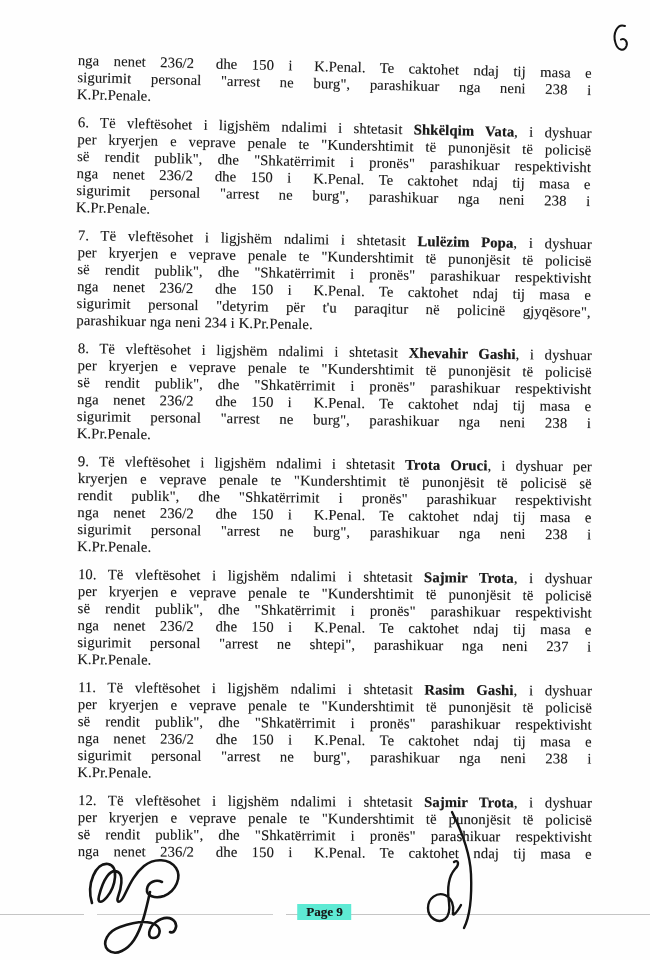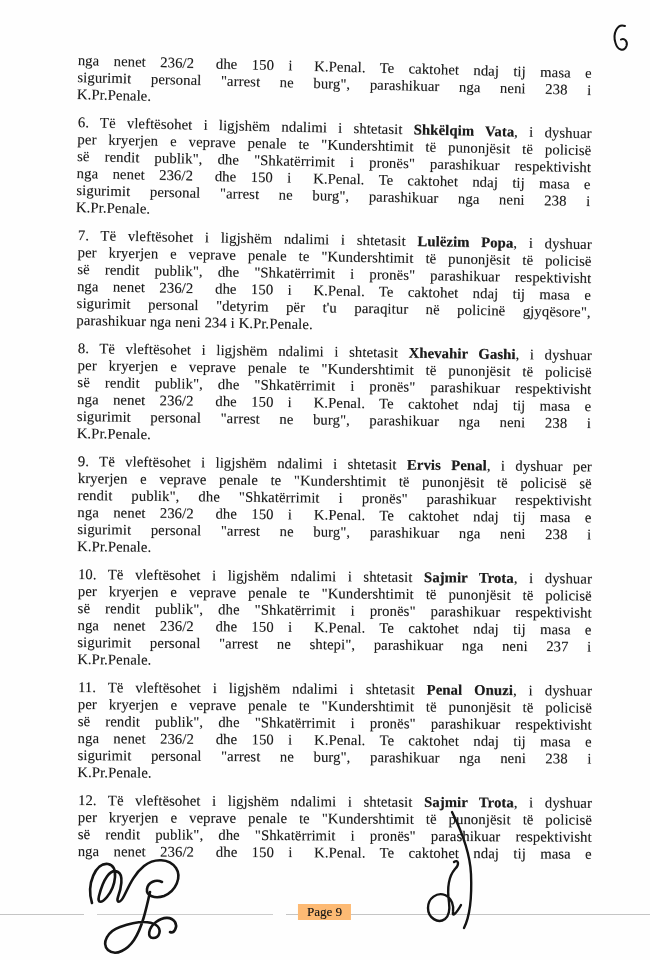--- a/index.html
+++ b/index.html
@@ -31,23 +31,23 @@
   .bold{font-weight:700;text-shadow:0.3px 0.3px 0 rgba(0,0,0,0.5);}
   .footer-rule{
     position:absolute;left:0;top:914px;width:650px;height:1px;
     background:linear-gradient(90deg,
       rgba(190,190,190,.9) 0 13%, rgba(190,190,190,0) 13% 15%,
       rgba(196,196,196,.85) 15% 42%, rgba(196,196,196,0) 42% 44%,
       rgba(190,190,190,.9) 44% 100%);
   }
   .page-num{
     position:absolute;left:50%;top:904px;transform:translateX(-51%);
-    background:#fdba74;
+    background:#5eead4;
     padding:0 9px;
-    font-weight:400;font-size:13px;color:#181818;
+    font-weight:700;font-size:13px;color:#181818;
     text-shadow:0.25px 0.25px 0 rgba(0,0,0,0.4);
   }
   svg.mark{position:absolute;overflow:visible;}
   svg.mark path{fill:none;stroke:#141414;stroke-linecap:round;stroke-linejoin:round;}
 </style>
 </head>
 <body>
 
 <div class="page">
 
@@ -79,37 +79,37 @@
       </div>
       <div class="paragraph" style="transform: rotate(0.8deg);">
         <div class="line"><span>8. Të vleftësohet i ligjshëm ndalimi i shtetasit </span><span class="bold">Xhevahir Gashi</span><span>, i dyshuar</span></div>
         <div class="line"><span>per kryerjen e veprave penale te "Kundershtimit të punonjësit të policisë</span></div>
         <div class="line"><span>së rendit publik", dhe "Shkatërrimit i pronës" parashikuar respektivisht</span></div>
         <div class="line"><span>nga nenet 236/2  dhe 150 i  K.Penal. Te caktohet ndaj tij masa e</span></div>
         <div class="line"><span>sigurimit personal "arrest ne burg", parashikuar nga neni 238 i</span></div>
         <div class="line flush"><span>K.Pr.Penale.</span></div>
       </div>
       <div class="paragraph" style="transform: rotate(0.6deg);">
-        <div class="line"><span>9. Të vleftësohet i ligjshëm ndalimi i shtetasit </span><span class="bold">Ervis Penal</span><span>, i dyshuar per</span></div>
+        <div class="line"><span>9. Të vleftësohet i ligjshëm ndalimi i shtetasit </span><span class="bold">Trota Oruci</span><span>, i dyshuar per</span></div>
         <div class="line"><span>kryerjen e veprave penale te "Kundershtimit të punonjësit të policisë së</span></div>
         <div class="line"><span>rendit publik", dhe "Shkatërrimit i pronës" parashikuar respektivisht</span></div>
         <div class="line"><span>nga nenet 236/2  dhe 150 i  K.Penal. Te caktohet ndaj tij masa e</span></div>
         <div class="line"><span>sigurimit personal "arrest ne burg", parashikuar nga neni 238 i</span></div>
         <div class="line flush"><span>K.Pr.Penale.</span></div>
       </div>
       <div class="paragraph" style="transform: rotate(0.5deg);">
         <div class="line"><span>10. Të vleftësohet i ligjshëm ndalimi i shtetasit </span><span class="bold">Sajmir Trota</span><span>, i dyshuar</span></div>
         <div class="line"><span>per kryerjen e veprave penale te "Kundershtimit të punonjësit të policisë</span></div>
         <div class="line"><span>së rendit publik", dhe "Shkatërrimit i pronës" parashikuar respektivisht</span></div>
         <div class="line"><span>nga nenet 236/2  dhe 150 i  K.Penal. Te caktohet ndaj tij masa e</span></div>
         <div class="line"><span>sigurimit personal "arrest ne shtepi", parashikuar nga neni 237 i</span></div>
         <div class="line flush"><span>K.Pr.Penale.</span></div>
       </div>
       <div class="paragraph" style="transform: rotate(0.4deg);">
-        <div class="line"><span>11. Të vleftësohet i ligjshëm ndalimi i shtetasit </span><span class="bold">Penal Onuzi</span><span>, i dyshuar</span></div>
+        <div class="line"><span>11. Të vleftësohet i ligjshëm ndalimi i shtetasit </span><span class="bold">Rasim Gashi</span><span>, i dyshuar</span></div>
         <div class="line"><span>per kryerjen e veprave penale te "Kundershtimit të punonjësit të policisë</span></div>
         <div class="line"><span>së rendit publik", dhe "Shkatërrimit i pronës" parashikuar respektivisht</span></div>
         <div class="line"><span>nga nenet 236/2  dhe 150 i  K.Penal. Te caktohet ndaj tij masa e</span></div>
         <div class="line"><span>sigurimit personal "arrest ne burg", parashikuar nga neni 238 i</span></div>
         <div class="line flush"><span>K.Pr.Penale.</span></div>
       </div>
       <div class="paragraph" style="transform: rotate(0.3deg);">
         <div class="line"><span>12. Të vleftësohet i ligjshëm ndalimi i shtetasit </span><span class="bold">Sajmir Trota</span><span>, i dyshuar</span></div>
         <div class="line"><span>per kryerjen e veprave penale te "Kundershtimit të punonjësit të policisë</span></div>
         <div class="line"><span>së rendit publik", dhe "Shkatërrimit i pronës" parashikuar respektivisht</span></div>

